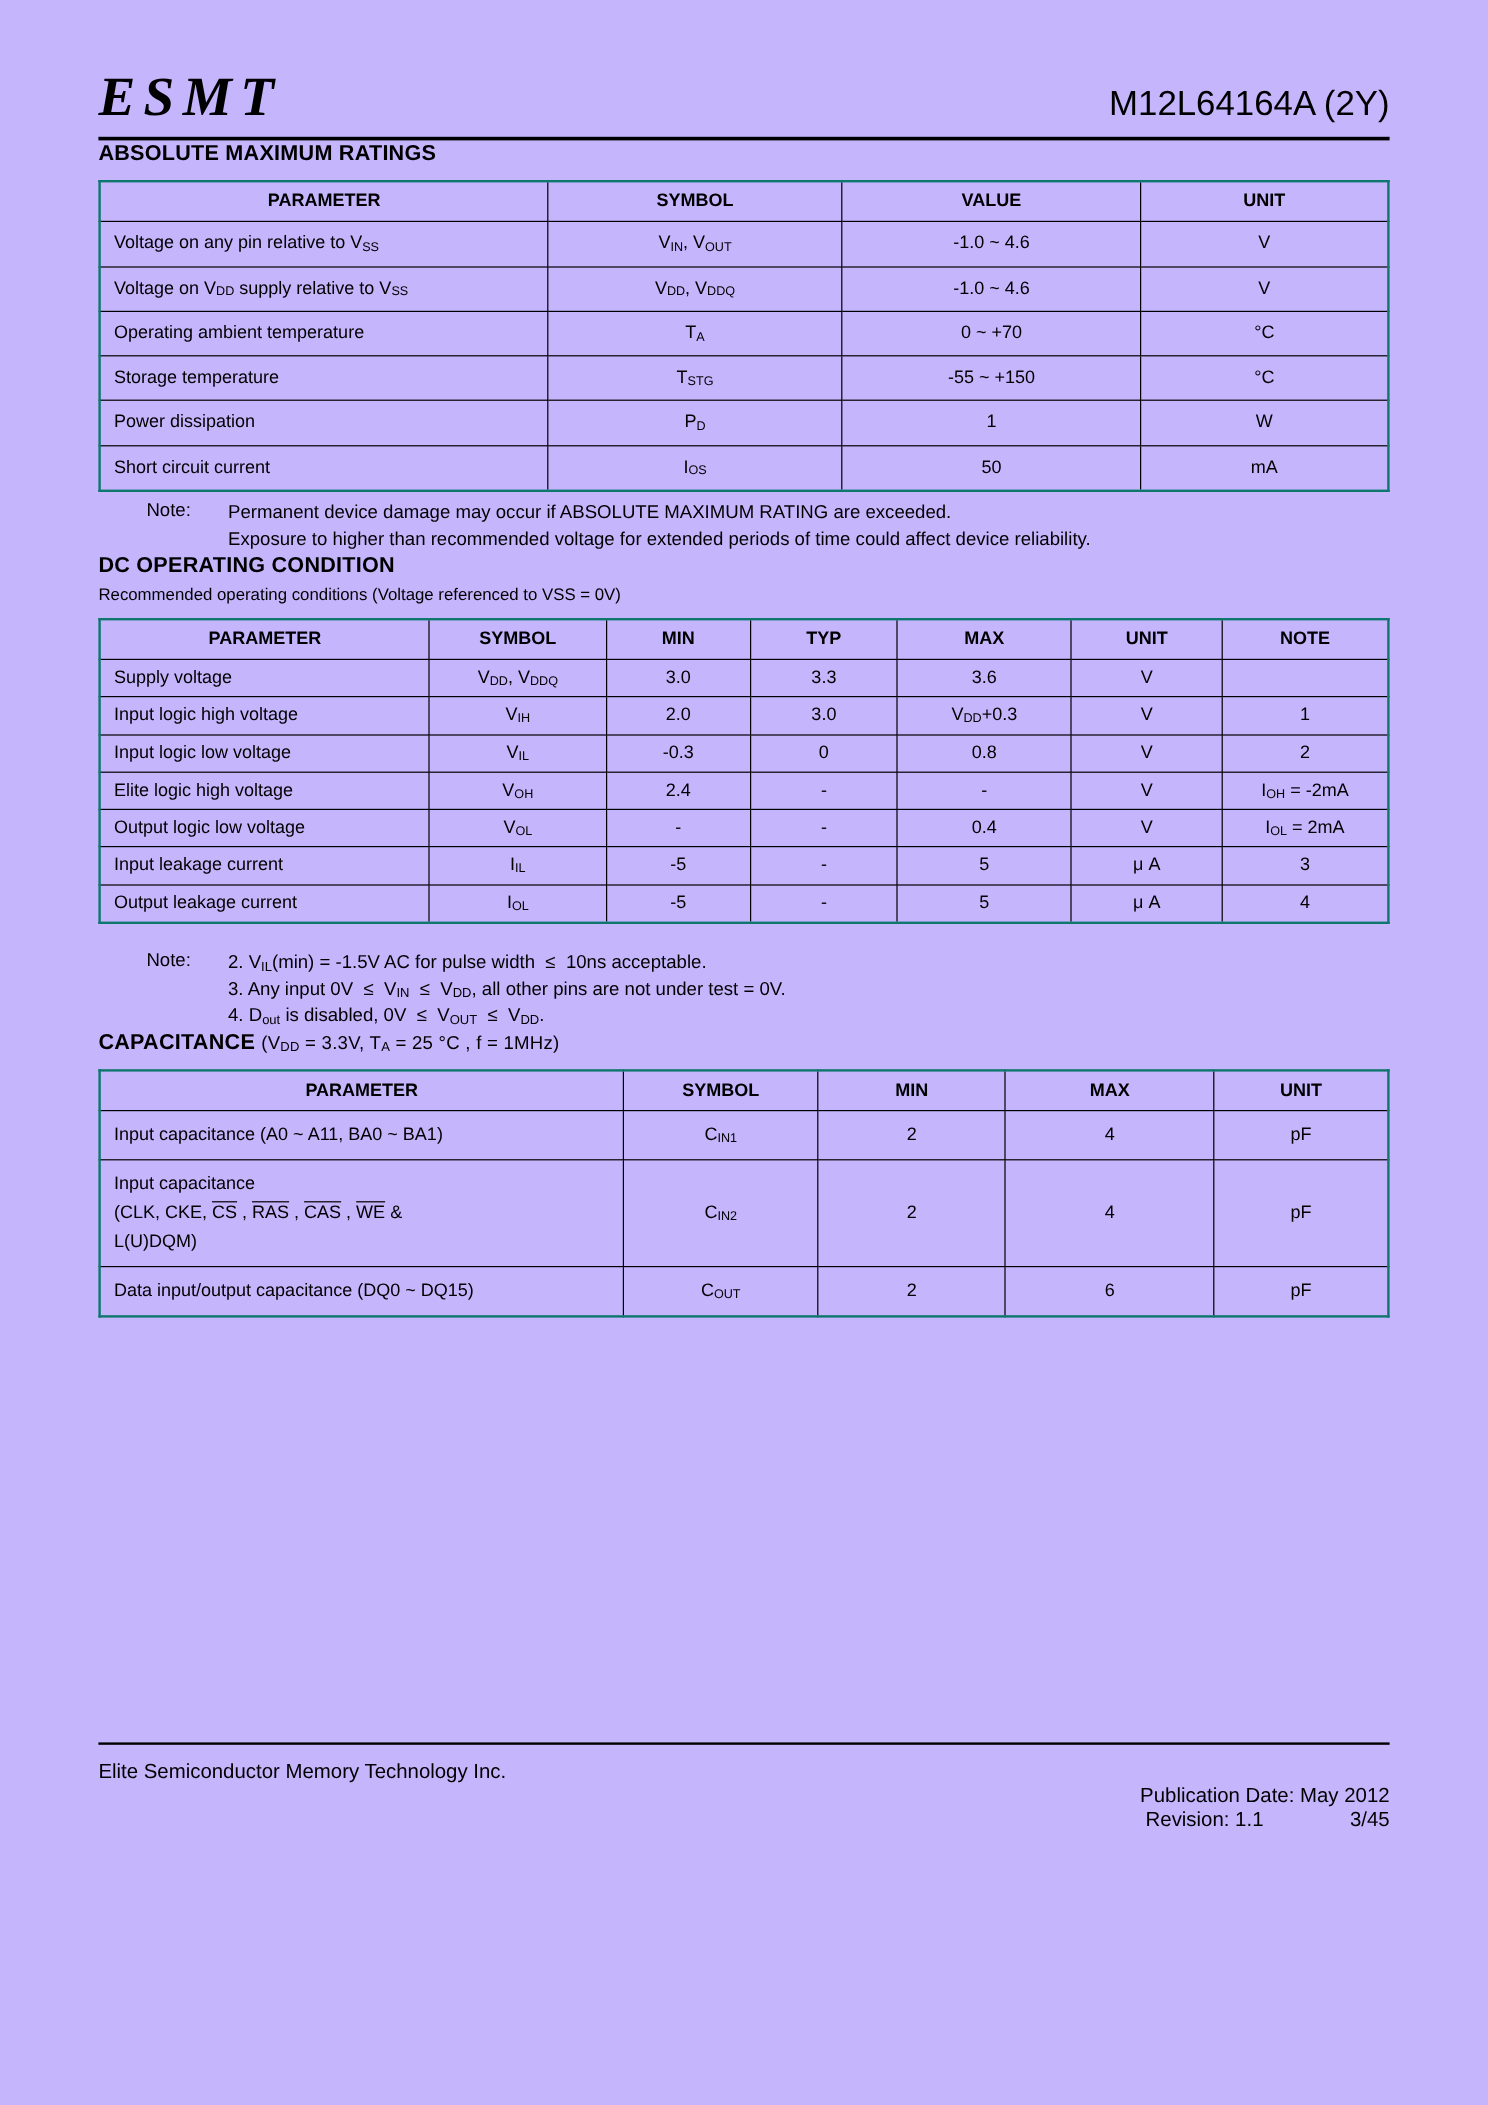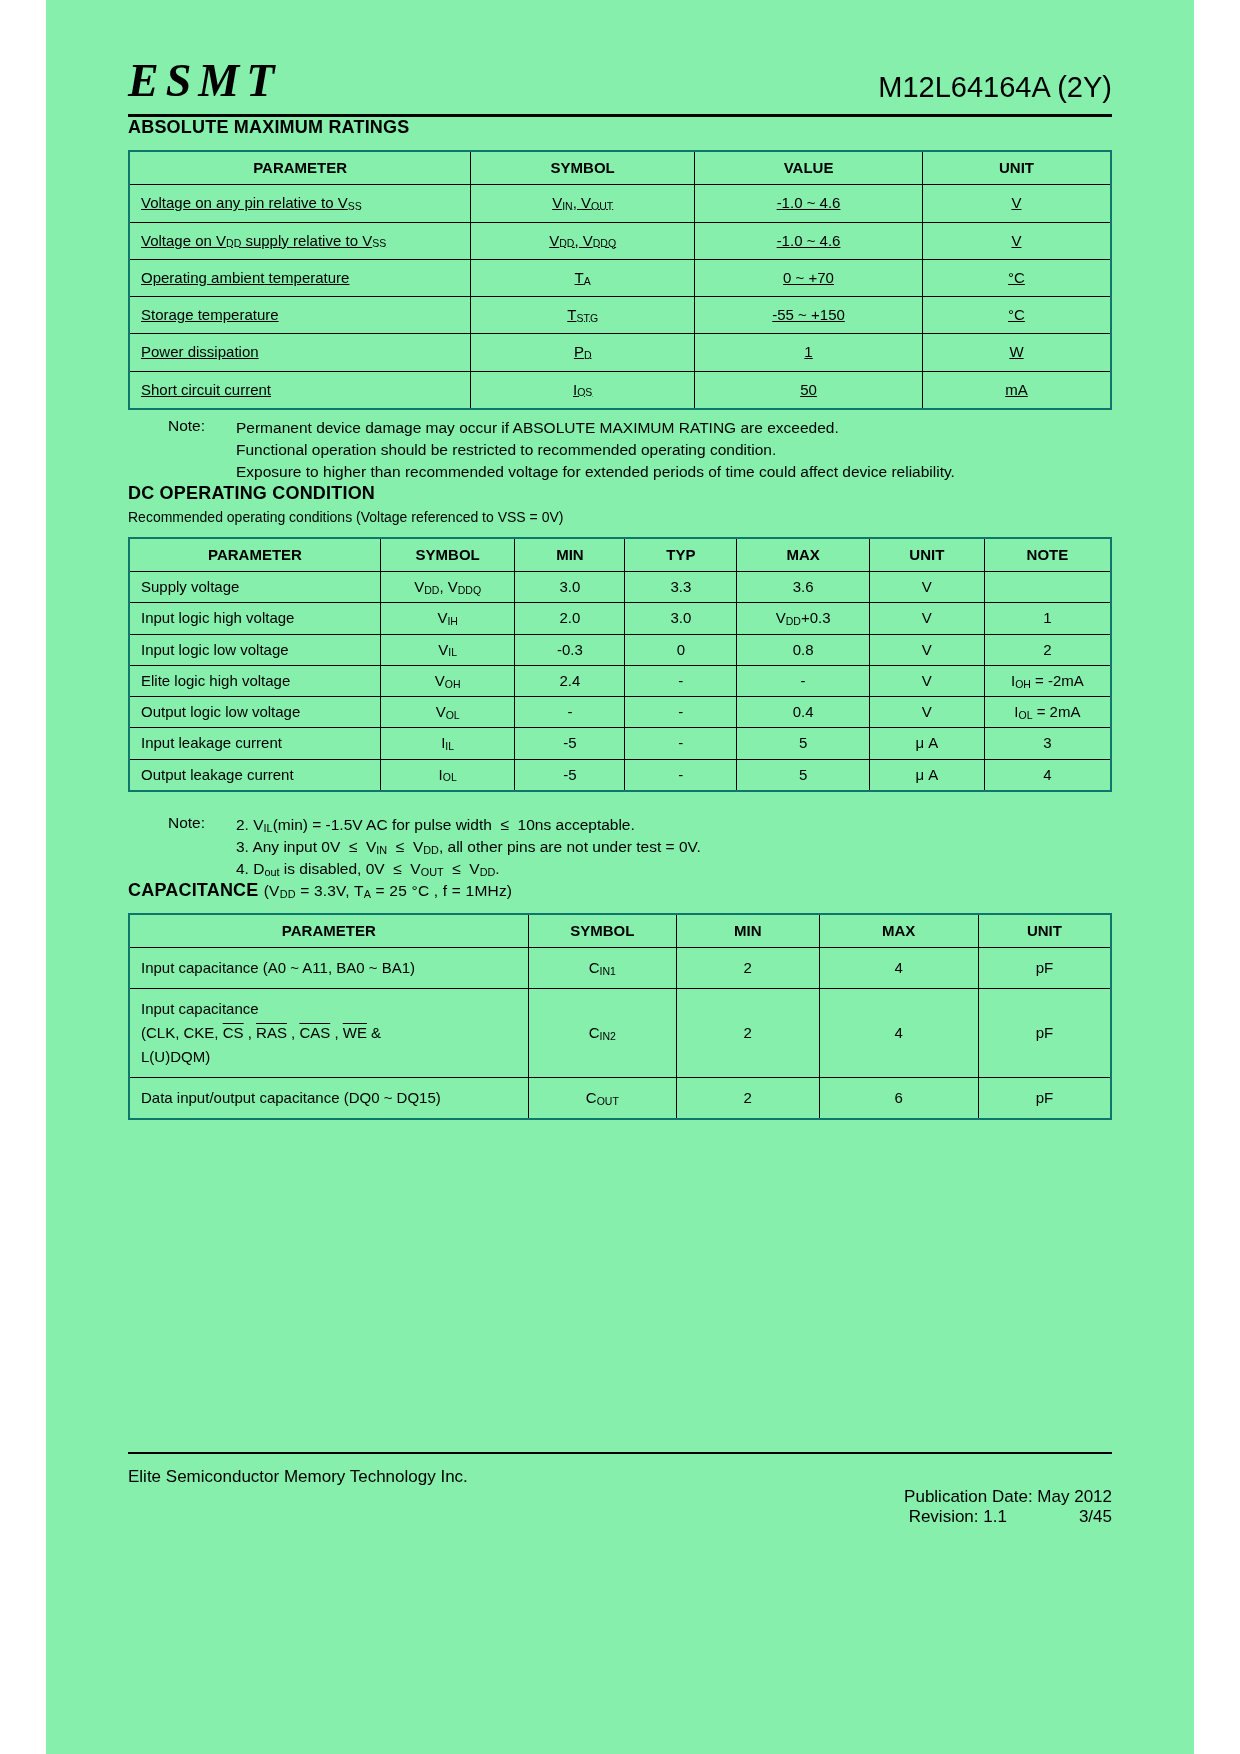--- a/index.html
+++ b/index.html
@@ -1,23 +1,23 @@
 <!DOCTYPE html>
 <html><head>
 <meta charset="utf-8">
 <style>
   * { box-sizing: border-box; }
   html, body { margin: 0; padding: 0; background: #ffffff; }
   body { font-family: "Liberation Sans", sans-serif; color: #000; }
   .page {
     position: relative;
-    width: 1148px;
+    width: 1240px;
     height: 1754px;
     margin: 0 auto;
-    background: #86efac;
+    background: #c4b5fd;
     padding: 58px 82px 0 82px;
   }
   
   .hdr { display: flex; justify-content: space-between; align-items: flex-end; }
   .logo {
     font-family: "Liberation Serif", serif;
     font-style: italic;
     font-weight: bold;
     font-size: 46px;
     letter-spacing: 7px;
@@ -56,21 +56,21 @@
     padding: 7px 8px;
     line-height: 1.35;
   }
   th { font-weight: bold; padding: 6px 8px; }
   td:first-child { text-align: left; padding-left: 11px; }
 
   .t1 th:nth-child(1), .t1 td:nth-child(1) { width: 34.8%; }
   .t1 th:nth-child(2), .t1 td:nth-child(2) { width: 22.8%; }
   .t1 th:nth-child(3), .t1 td:nth-child(3) { width: 23.2%; }
   .t1 th:nth-child(4), .t1 td:nth-child(4) { width: 19.2%; }
-  .t1 td { padding-top: 8px; padding-bottom: 8px; text-decoration: underline; }
+  .t1 td { padding-top: 8px; padding-bottom: 8px; }
 
   .t2 th:nth-child(1), .t2 td:nth-child(1) { width: 25.6%; }
   .t2 th:nth-child(2), .t2 td:nth-child(2) { width: 13.7%; }
   .t2 th:nth-child(3), .t2 td:nth-child(3) { width: 11.2%; }
   .t2 th:nth-child(4), .t2 td:nth-child(4) { width: 11.4%; }
   .t2 th:nth-child(5), .t2 td:nth-child(5) { width: 13.5%; }
   .t2 th:nth-child(6), .t2 td:nth-child(6) { width: 11.7%; }
   .t2 th:nth-child(7), .t2 td:nth-child(7) { width: 12.9%; }
   .t2 td { padding-top: 5px; padding-bottom: 5px; }
 
@@ -161,21 +161,20 @@
             <td>I<sub>OS</sub></td>
             <td>50</td>
             <td>mA</td>
           </tr>
         </tbody>
       </table>
     <div class="note">
       <div class="note-label">Note:</div>
       <div class="note-lines">
           <div>Permanent device damage may occur if ABSOLUTE MAXIMUM RATING are exceeded.</div>
-          <div>Functional operation should be restricted to recommended operating condition.</div>
           <div>Exposure to higher than recommended voltage for extended periods of time could affect device reliability.</div>
         </div>
     </div>
   </section>
 
   <section>
     <h2 class="sec sec-dc">DC OPERATING CONDITION</h2>
     <div class="subtitle">Recommended operating conditions (Voltage referenced to VSS = 0V)</div>
     <table class="t2">
         <thead>

